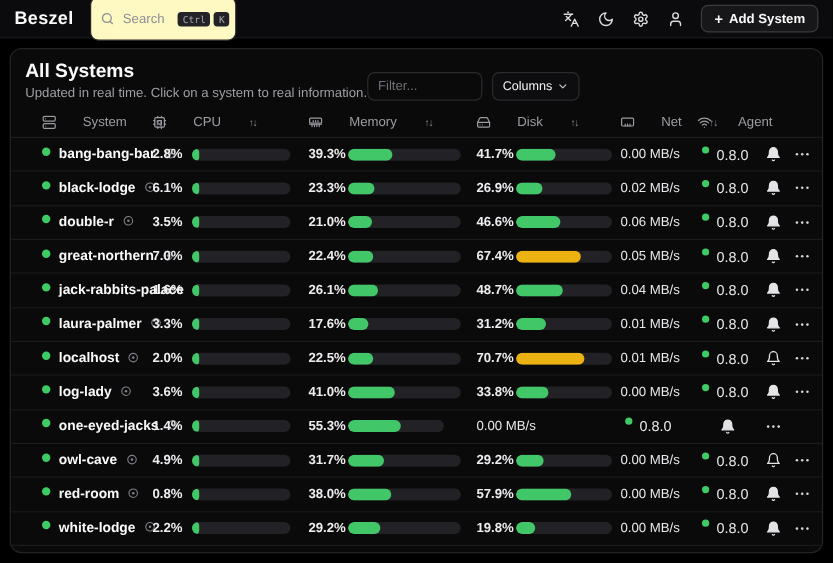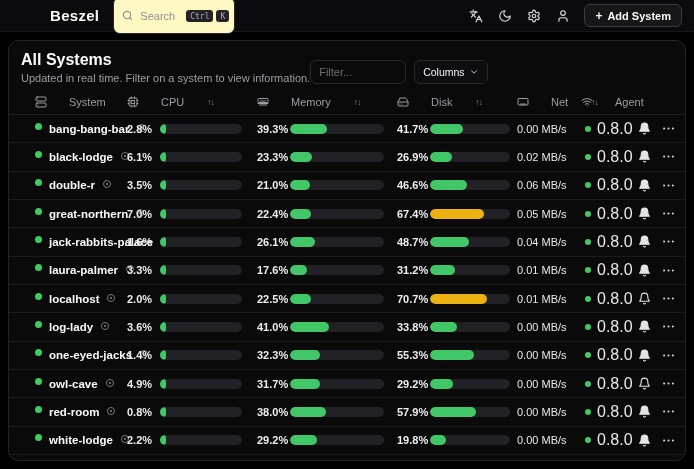--- a/index.html
+++ b/index.html
@@ -9,21 +9,21 @@
     background:#000000; color:#fafafa;
     font-family:"Liberation Sans", sans-serif;
   }
   svg { display:block; }
 
   
   .nav {
     height:32px; display:flex; align-items:center; gap:14px;
     padding:0 12px; background:#0b0b0d; border-bottom:1px solid #18181b;
   }
-  .logo { font-weight:700; font-size:15px; letter-spacing:.3px; cursor:pointer;margin-left:38px; }
+  .logo { font-weight:700; font-size:15px; letter-spacing:.3px; cursor:pointer; }
   .search {
     display:flex; align-items:center; gap:7px;
     background:#fef9c3; border:1px solid #27272b; border-radius:7px;
     height:37px; padding:0 5px 0 8px; color:#8e8e96; font-size:11px; cursor:pointer;
   }
   .search svg { width:11px; height:11px; color:#8e8e96; }
   .search .kbds { display:flex; gap:3px; margin-left:4px; }
   .search kbd {
     background:#232327; border-radius:3px; padding:2px 4px 1px;
     font-family:"DejaVu Sans Mono", monospace; font-size:8px; color:#a6a6ae;
@@ -82,21 +82,21 @@
   .dot { width:7px; height:7px; border-radius:50%; background:#3ecb63; flex:none; }
   .dot.sm { width:6px; height:6px; }
   .view-icon { width:10px; height:10px; color:#7f7f88; flex:none; }
   .c-meter { display:flex; align-items:center; }
   .pct { width:33px; flex:none; font-size:11px; font-weight:700; color:#ededf0; }
   .track { height:10px; border-radius:999px; background:#222226; position:relative; overflow:hidden; flex:none; }
   .track.cpu { width:82px; } .track.mem { width:94px; } .track.disk { width:80px; }
   .fill { position:absolute; left:0; top:0; bottom:0; border-radius:999px; min-width:6px; background:#42c768; }
   .fill.warn { background:#ecb211; }
   .c-net { font-size:11px; color:#e8e8ea; }
-  .c-agent { display:flex; align-items:center; gap:6px; font-size:16px; color:#e8e8ea; padding-left:4px; }
+  .c-agent { display:flex; gap:6px; font-size:12px; color:#e8e8ea; padding-left:4px; }
   .cell-btn {
     background:none; border:none; padding:0; cursor:pointer; color:#e4e4e7;
     display:flex; align-items:center; justify-content:center; width:100%; height:100%;
   }
   .c-bell svg { width:13px; height:13px; }
   .c-menu svg { width:15px; height:15px; color:#d6d6da; }
 </style>
 </head>
 <body>
 
@@ -147,21 +147,21 @@
       <span class="plus">+</span>
       <span>Add System</span>
     </button>
   </div>
 </header>
 
 <main class="card">
   <div class="card-head">
     <div>
       <h1 class="card-title">All Systems</h1>
-      <p class="card-sub">Updated in real time. Filter on a system to view information.</p>
+      <p class="card-sub">Updated in real time. Click on a system to real information.</p>
     </div>
     <div class="head-actions">
       <input class="filter-input" placeholder="Filter..." style="">
       <button class="columns-btn">
         <span>Columns</span>
         <svg viewBox="0 0 24 24" fill="none" stroke="currentColor" stroke-width="2.4" stroke-linecap="round" stroke-linejoin="round">
             <path d="m6 9 6 6 6-6"></path>
           </svg>
       </button>
     </div>
@@ -652,26 +652,20 @@
             <circle cx="12" cy="12" r="2.6" fill="currentColor" stroke="none"></circle>
           </svg>
     </div>
     <div class="c-meter">
       <span class="pct">1.4%</span>
       <div class="track cpu">
             <div class="fill" style="width: 1.4%;"></div>
           </div>
     </div>
     <div class="c-meter">
-      <span class="pct">32.3%</span>
-      <div class="track mem">
-            <div class="fill" style="width: 32.3%;"></div>
-          </div>
-    </div>
-    <div class="c-meter">
       <span class="pct">55.3%</span>
       <div class="track disk">
             <div class="fill" style="width: 55.3%;"></div>
           </div>
     </div>
     <div class="c-net">0.00 MB/s</div>
     <div class="c-agent">
       <span class="dot sm"></span>
       <span>0.8.0</span>
     </div>

